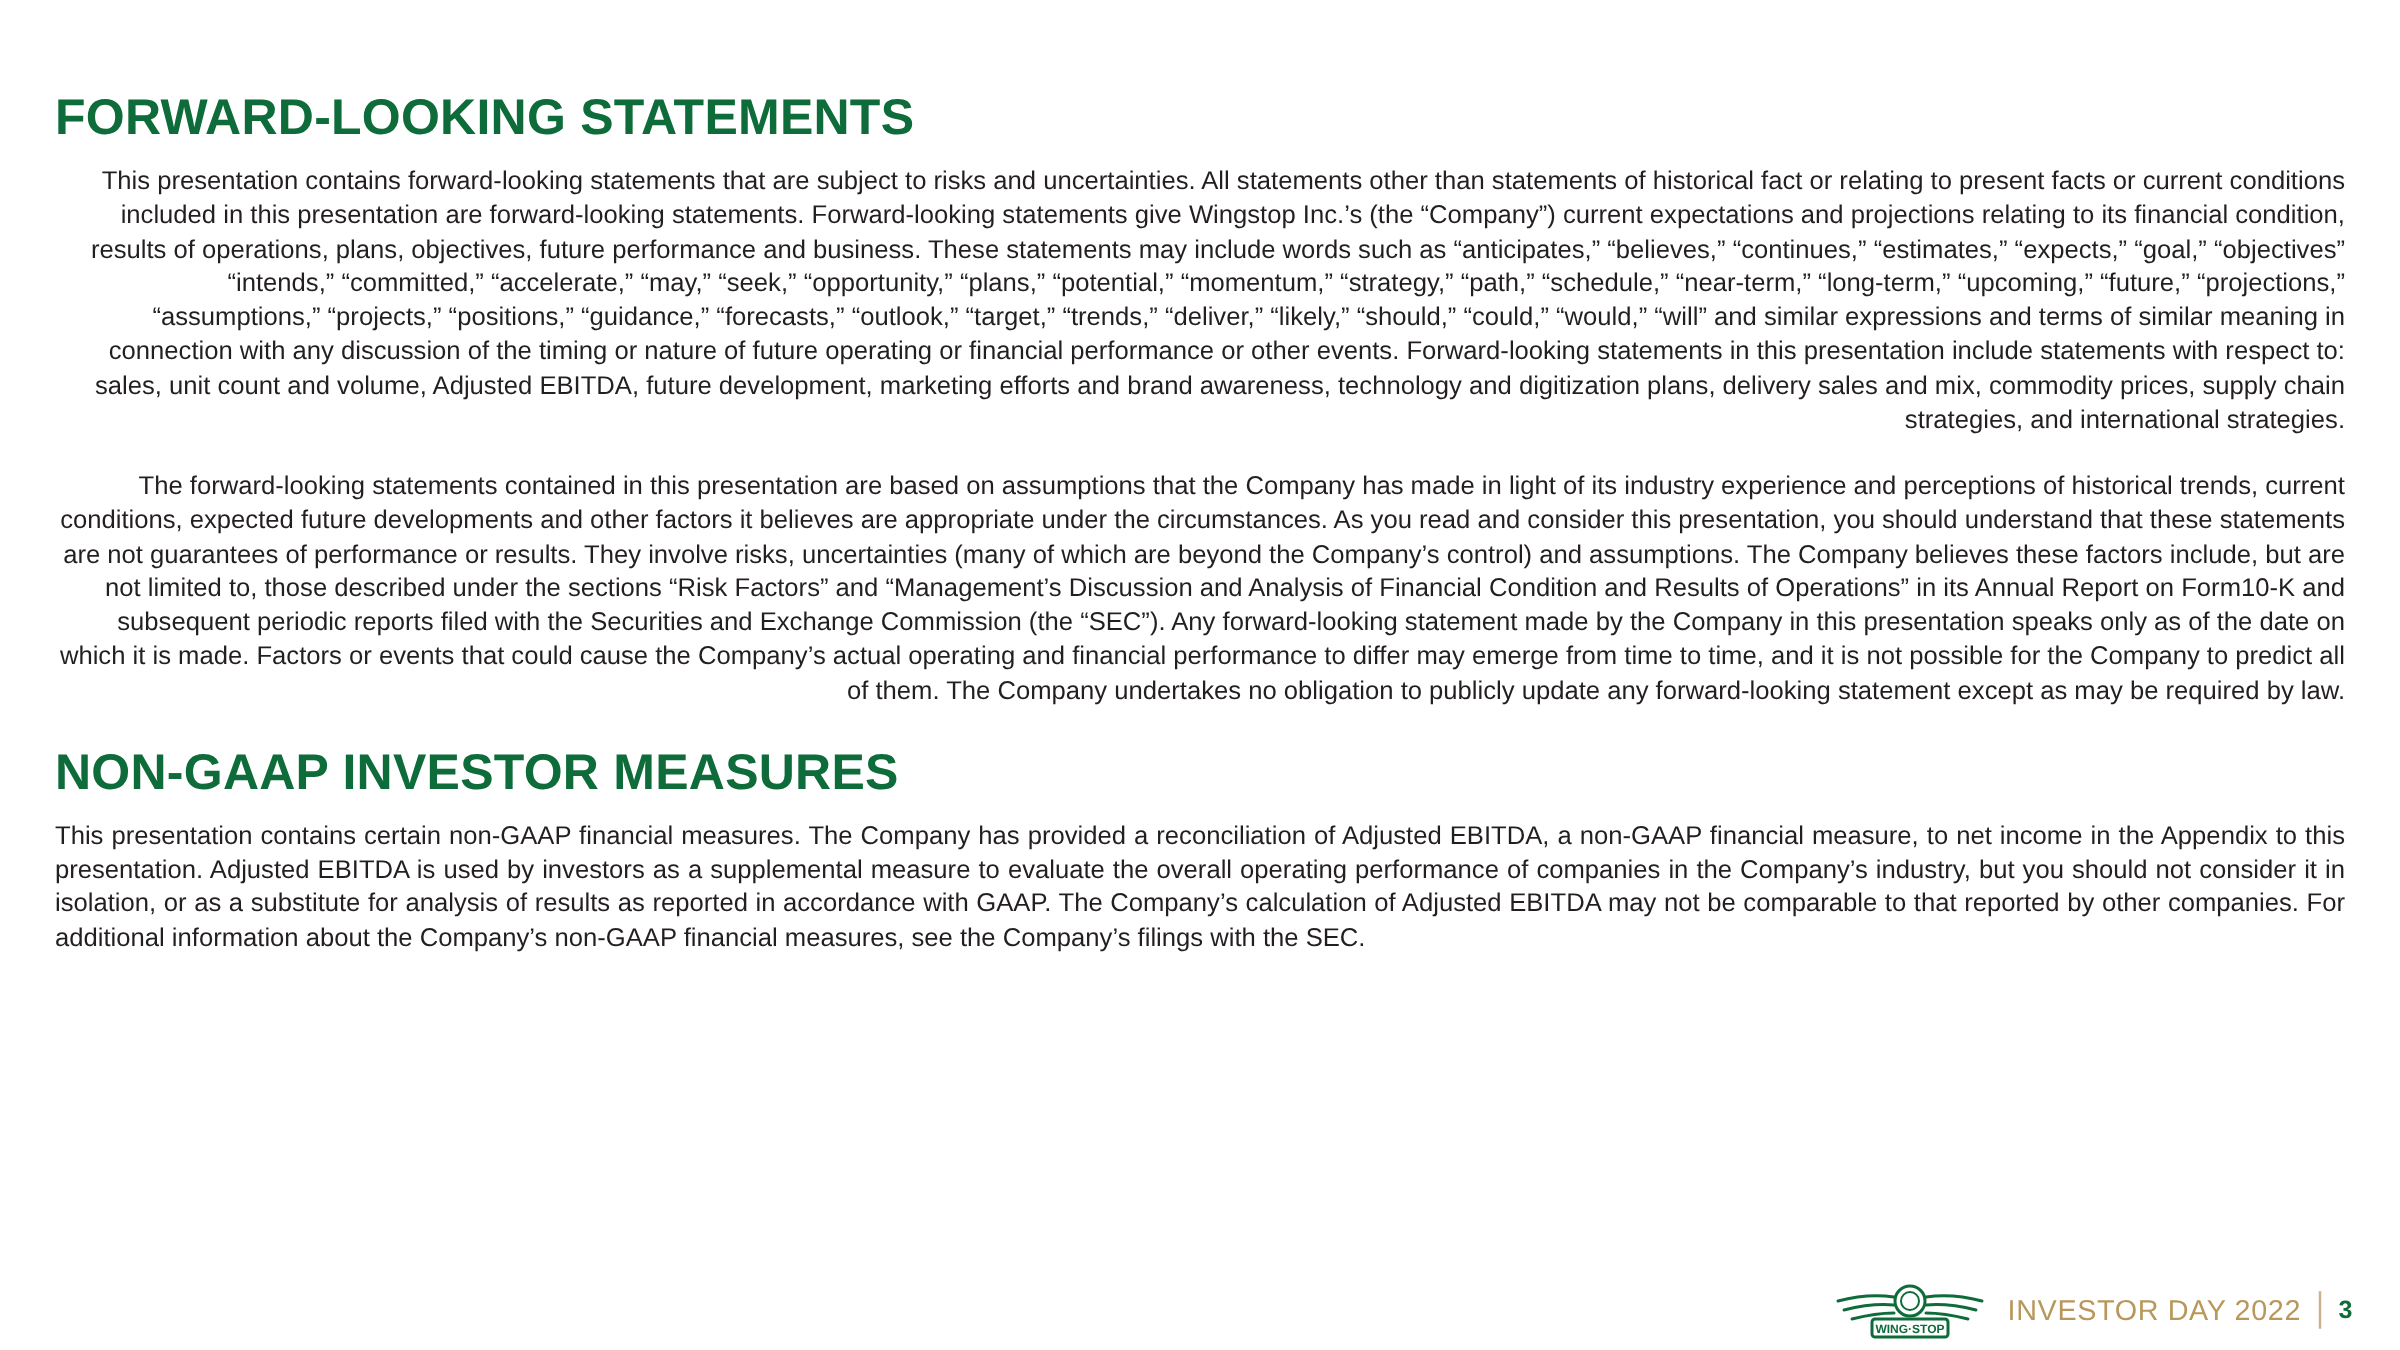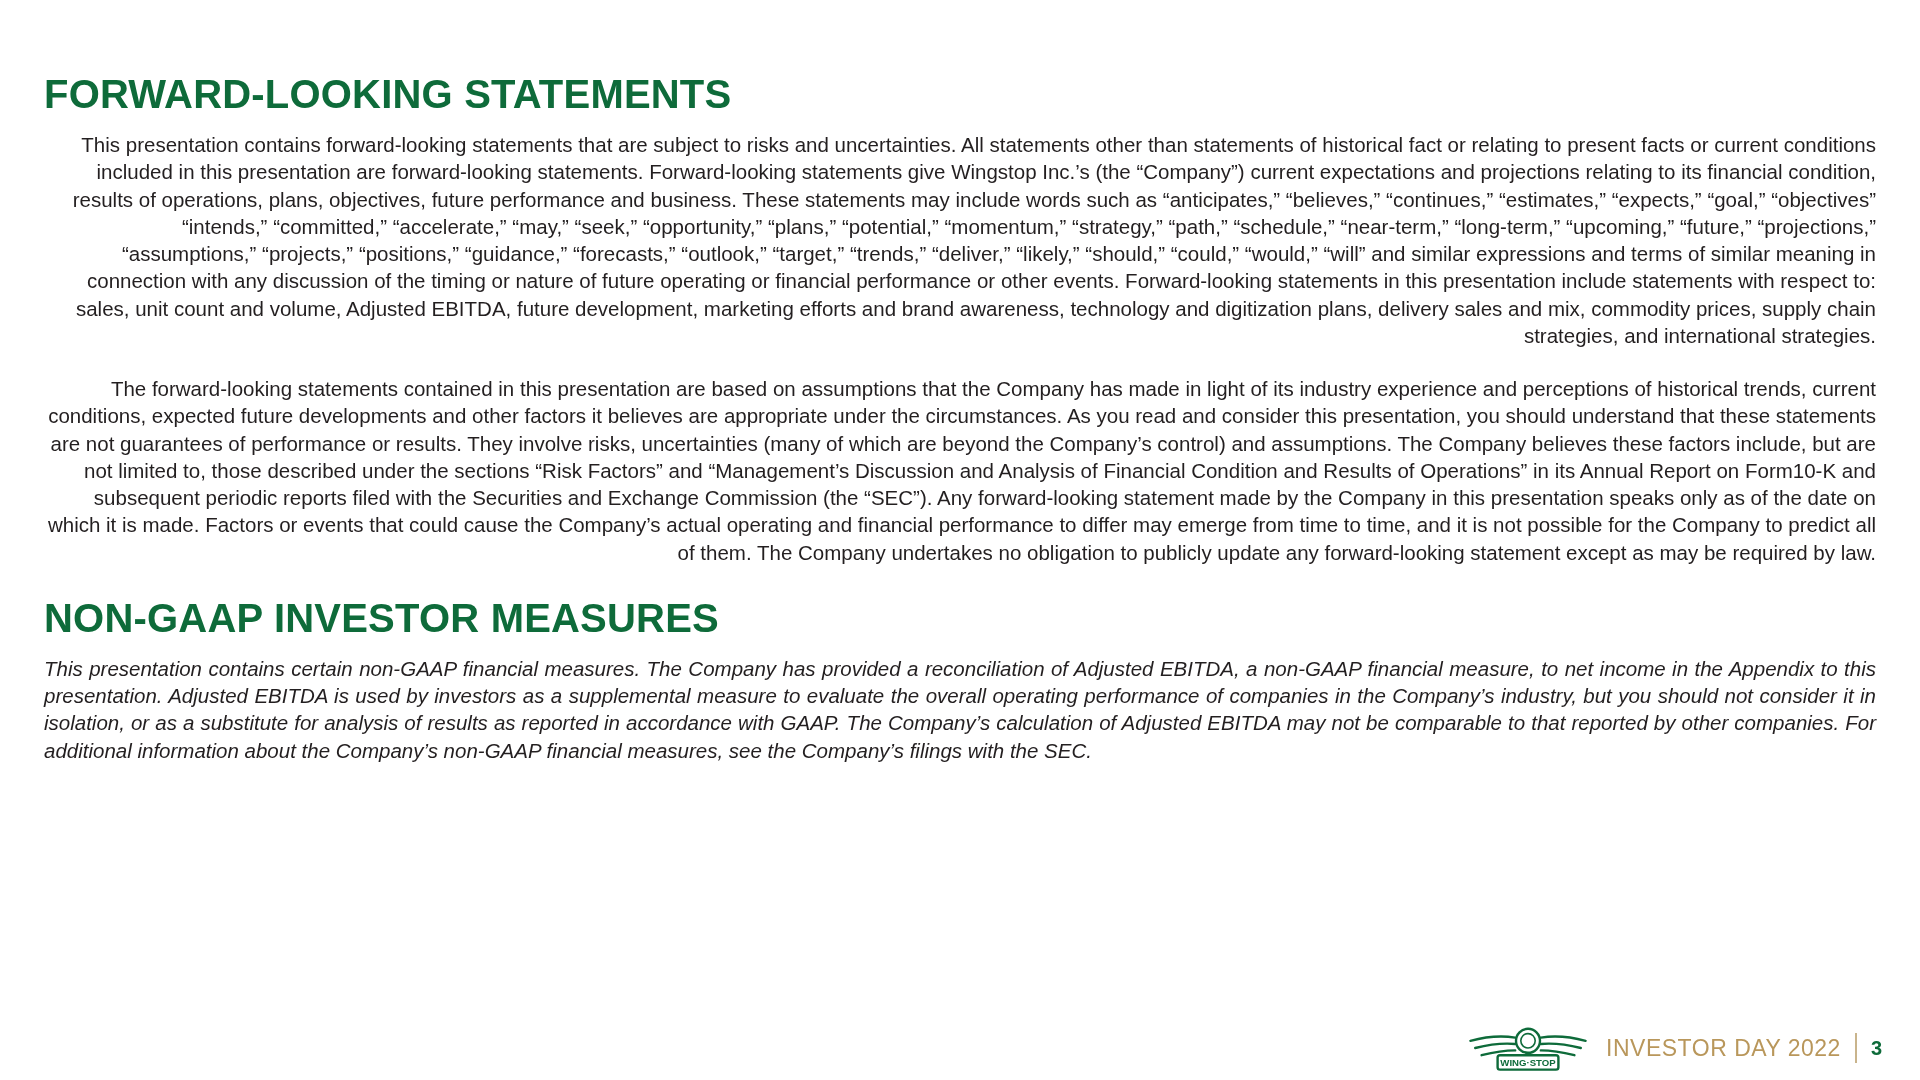--- a/index.html
+++ b/index.html
@@ -31,21 +31,20 @@
   }
   .body-para {
     font-size: 20.5px;
     line-height: 1.33;
     color: #231f20;
     margin-bottom: 26px;
     text-align: right;
   }
   .body-para.justified {
     text-align: justify;
-    font-style: italic;
   }
   .footer {
     position: absolute;
     right: 38px;
     bottom: 24px;
     display: flex;
     align-items: center;
     gap: 14px;
   }
   .logo-wrap {

